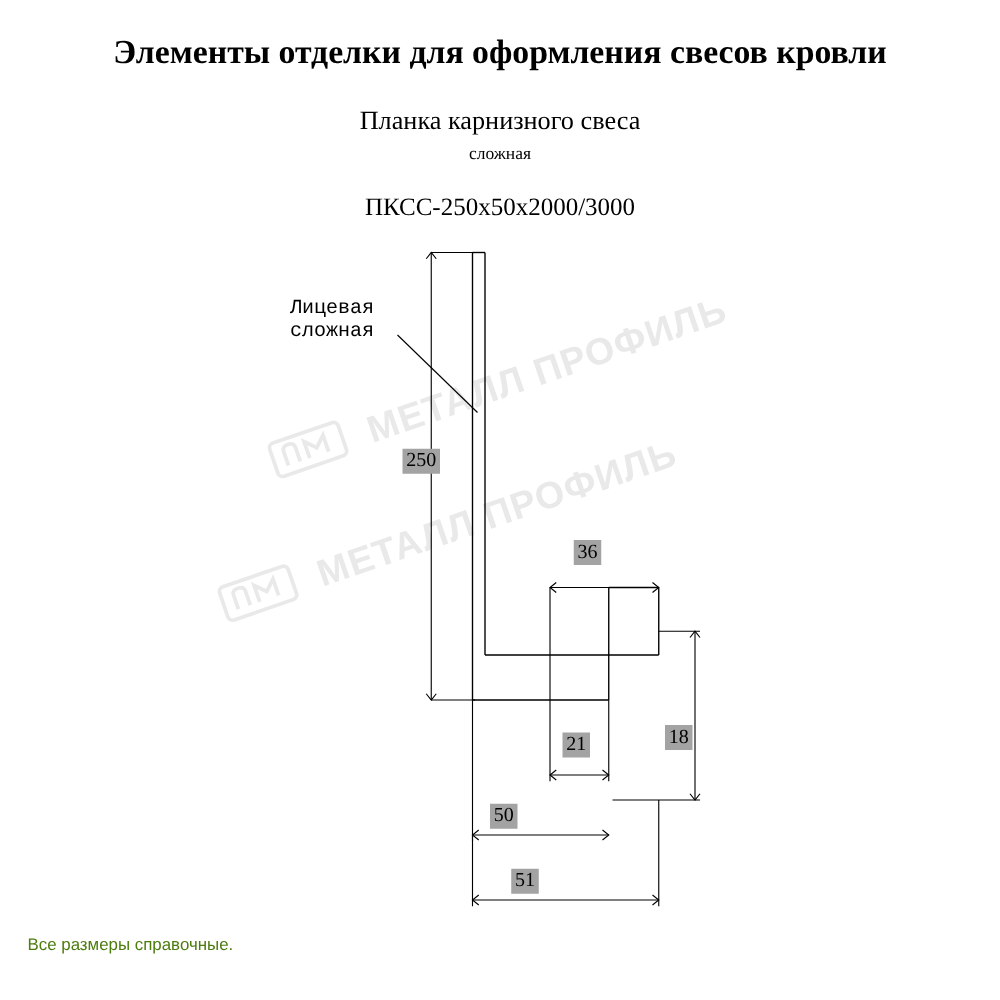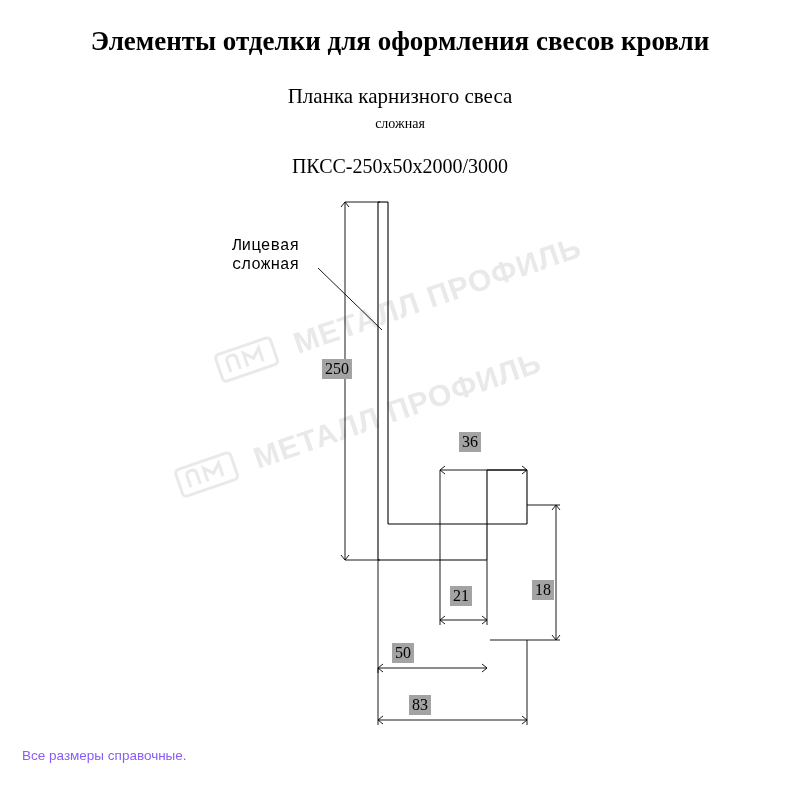--- a/index.html
+++ b/index.html
@@ -97,21 +97,21 @@
   .dim-18  { left: 532px; top: 580px; }
   .dim-21  { left: 450px; top: 586px; }
   .dim-50  { left: 392px; top: 643px; }
   .dim-65  { left: 409px; top: 695px; }
 
   .footnote {
     position: absolute;
     left: 22px;
     font-family: "Liberation Sans", sans-serif;
     font-size: 13.5px;
-    color: #8b5cf6;
+    color: #4d7c0f;
   }
   .fn1 { top: 748px; }
   .fn2 { top: 770px; }
 </style>
 </head>
 <body>
 
 <div class="page">
 
   <div class="title">Элементы отделки для оформления свесов кровли</div>
@@ -203,17 +203,17 @@
   <div class="note1">
     <div>Лицевая</div>
     <div>сложная</div>
   </div>
 
   <div class="dim-label dim-250">250</div>
   <div class="dim-label dim-36">36</div>
   <div class="dim-label dim-18">18</div>
   <div class="dim-label dim-21">21</div>
   <div class="dim-label dim-50">50</div>
-  <div class="dim-label dim-65">83</div>
+  <div class="dim-label dim-65">51</div>
 
   <div class="footnote fn1">Все размеры справочные.</div>
 
 </div>
 
 </body></html>

